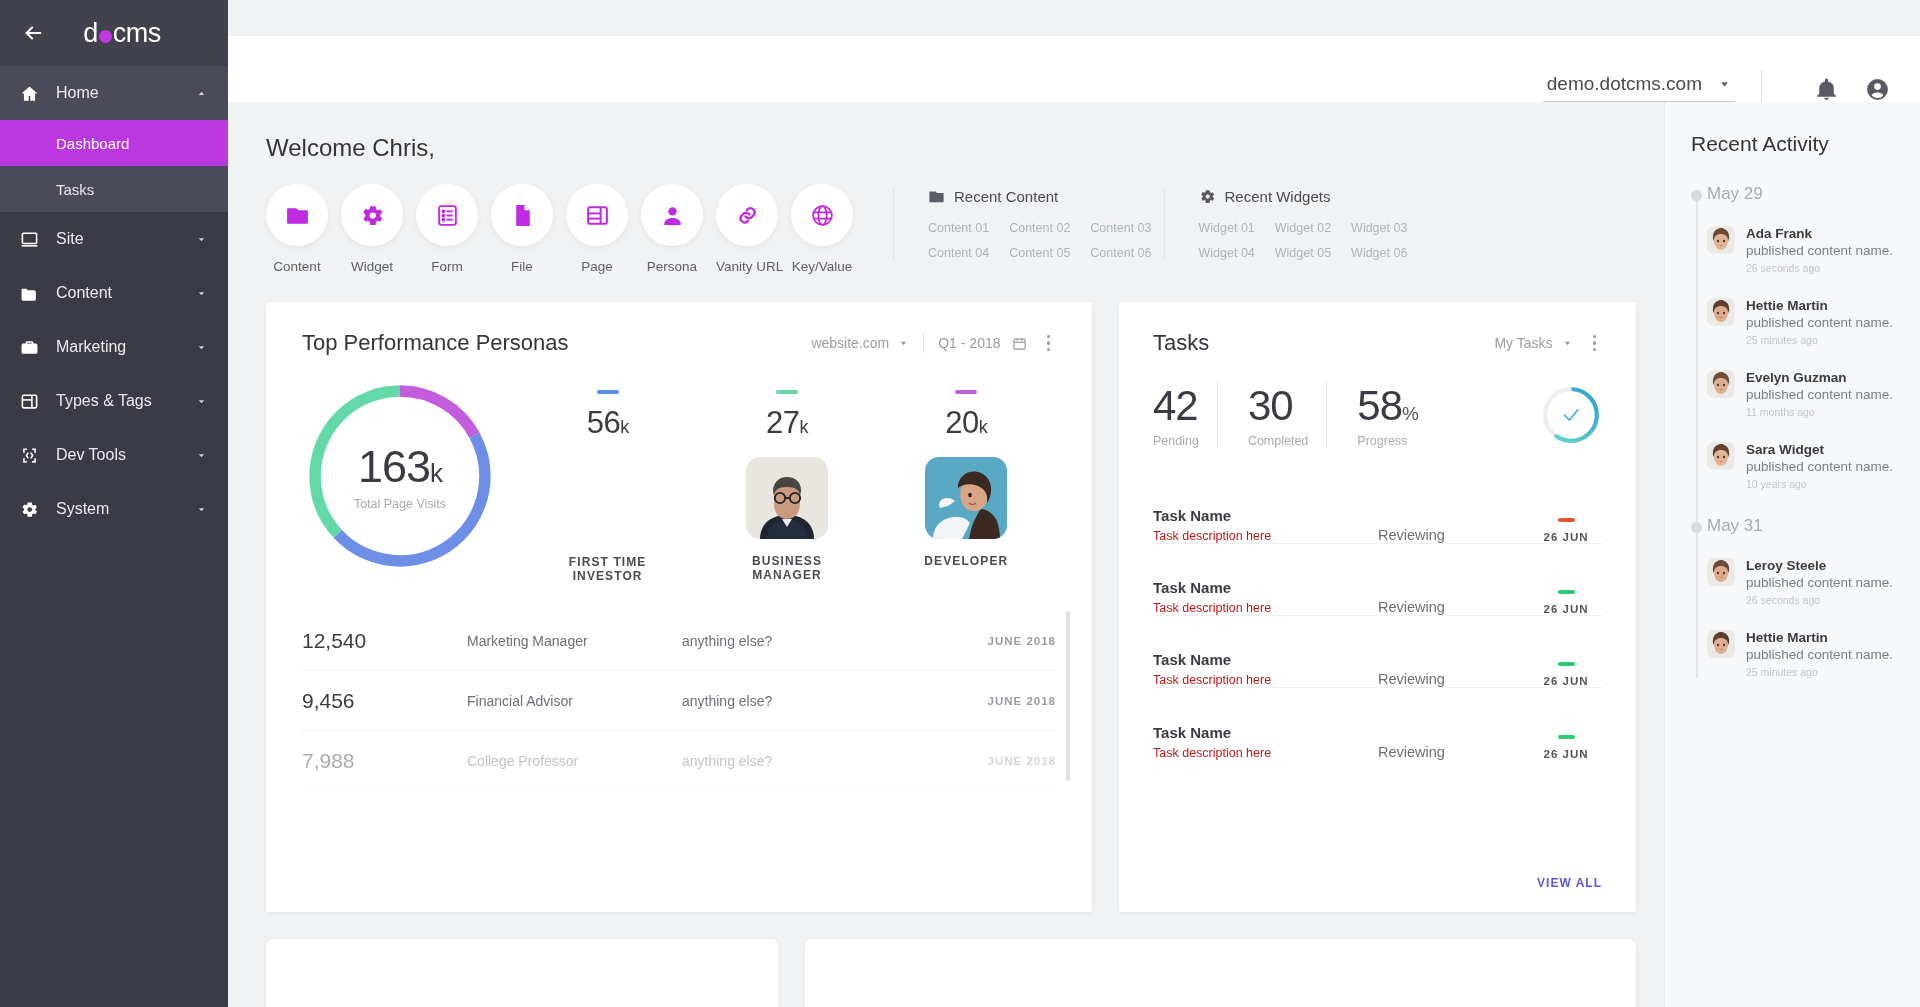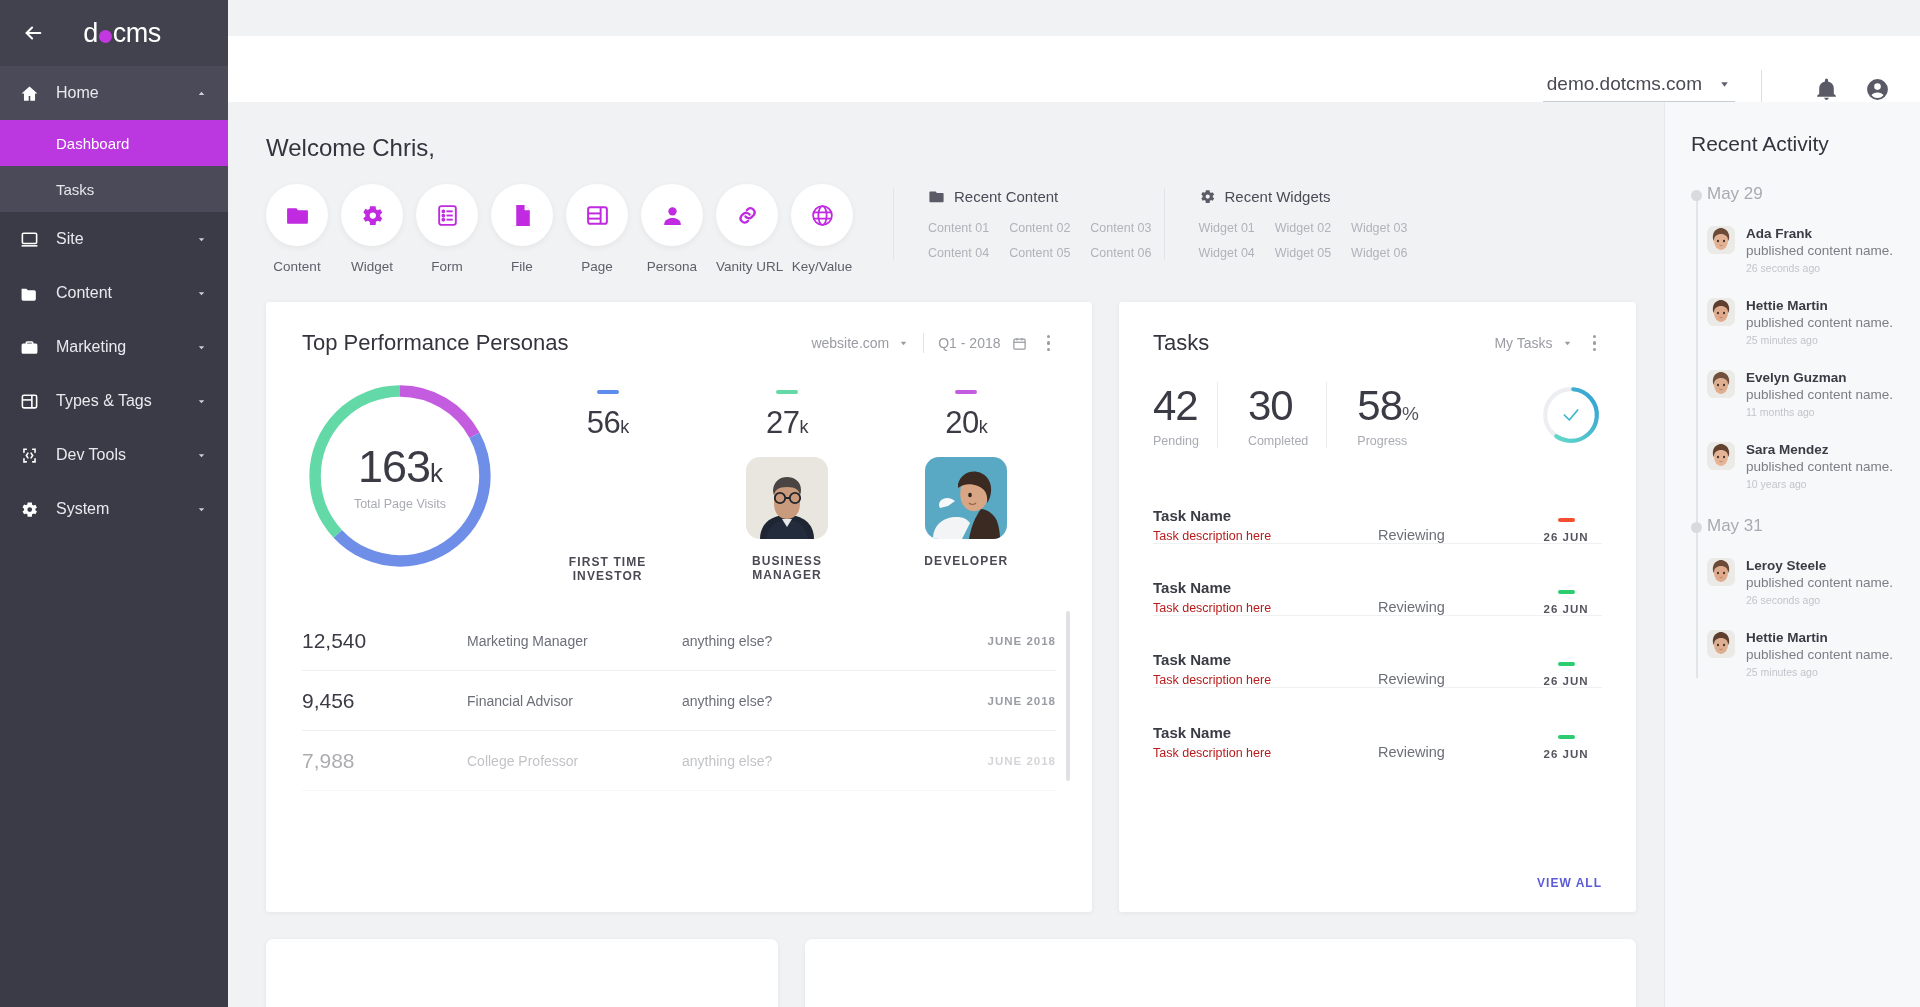--- a/index.html
+++ b/index.html
@@ -843,21 +843,21 @@
               <svg viewBox="0 0 28 28" class="face">
                   <rect width="28" height="28" fill="#eceae7"></rect>
                   <ellipse cx="14" cy="15" rx="7" ry="9" fill="#e5b496"></ellipse>
                   <path d="M6 9c1-5 5-7 8-7s7 2 8 7c.5 3 0 5-1 6 0-5-3-7-7-7s-7 2-7 7c-1-1-1.5-3-1-6z" fill="#62432f"></path>
                   <ellipse cx="11" cy="15" rx="1" ry="1.3" fill="#3a2a22"></ellipse>
                   <ellipse cx="17" cy="15" rx="1" ry="1.3" fill="#3a2a22"></ellipse>
                   <path d="M12.5 19c1 .8 2 .8 3 0" stroke="#b07a5c" stroke-width=".9" fill="none"></path>
                 </svg>
             </div>
             <div class="tl-txt">
-              <div class="who">Sara Mendez</div>
+              <div class="who">Sara Widget</div>
               <div class="what">published content name.</div>
               <div class="when">10 years ago</div>
             </div>
           </div>
 
           <div class="tl-date second">May 31</div>
 
           <div class="tl-item">
             <div class="tl-av">
               <svg viewBox="0 0 28 28" class="face">

